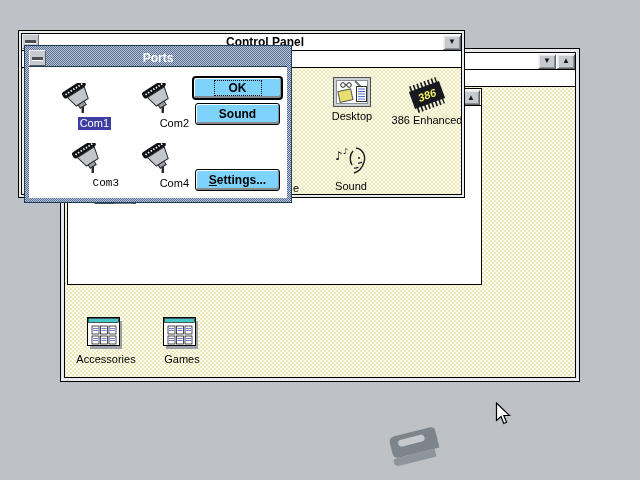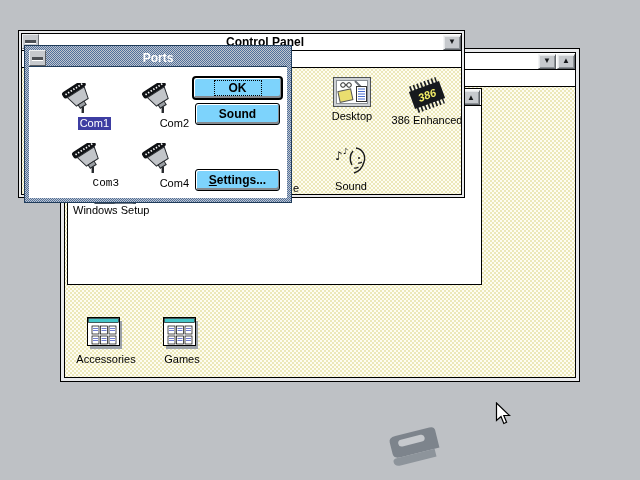--- a/index.html
+++ b/index.html
@@ -137,21 +137,20 @@
             <div class="tb-btn gw-max">
               <span class="glyph">▲</span>
             </div>
           </div>
           <div class="gw-body">
             <div class="setup-item">
               <svg width="42" height="9" viewBox="0 0 42 9">
                 <path d="M0 9 L5 3 Q9 0 14 1 L27 4 L35 1 L42 5 L42 9 Z" fill="#46505c"></path>
                 <path d="M20 9 l6 -4 l10 2 l4 2 Z" fill="#767d87"></path>
               </svg>
-              <div class="item-label">Windows Setup</div>
             </div>
           </div>
         </div>
 
         <div class="group-icon gi-acc">
           <svg width="38" height="34" viewBox="0 0 38 34">
             <rect x="3" y="4" width="32" height="28" fill="#9ba1a7"></rect>
             <rect x="0.5" y="0.5" width="32" height="28" fill="#fff" stroke="#000"></rect>
             <rect x="1.5" y="1.5" width="30" height="4" fill="#43c6c9" stroke="#000" stroke-width="0.6"></rect>
             <g stroke="#000" stroke-width="0.7" fill="#fff">

